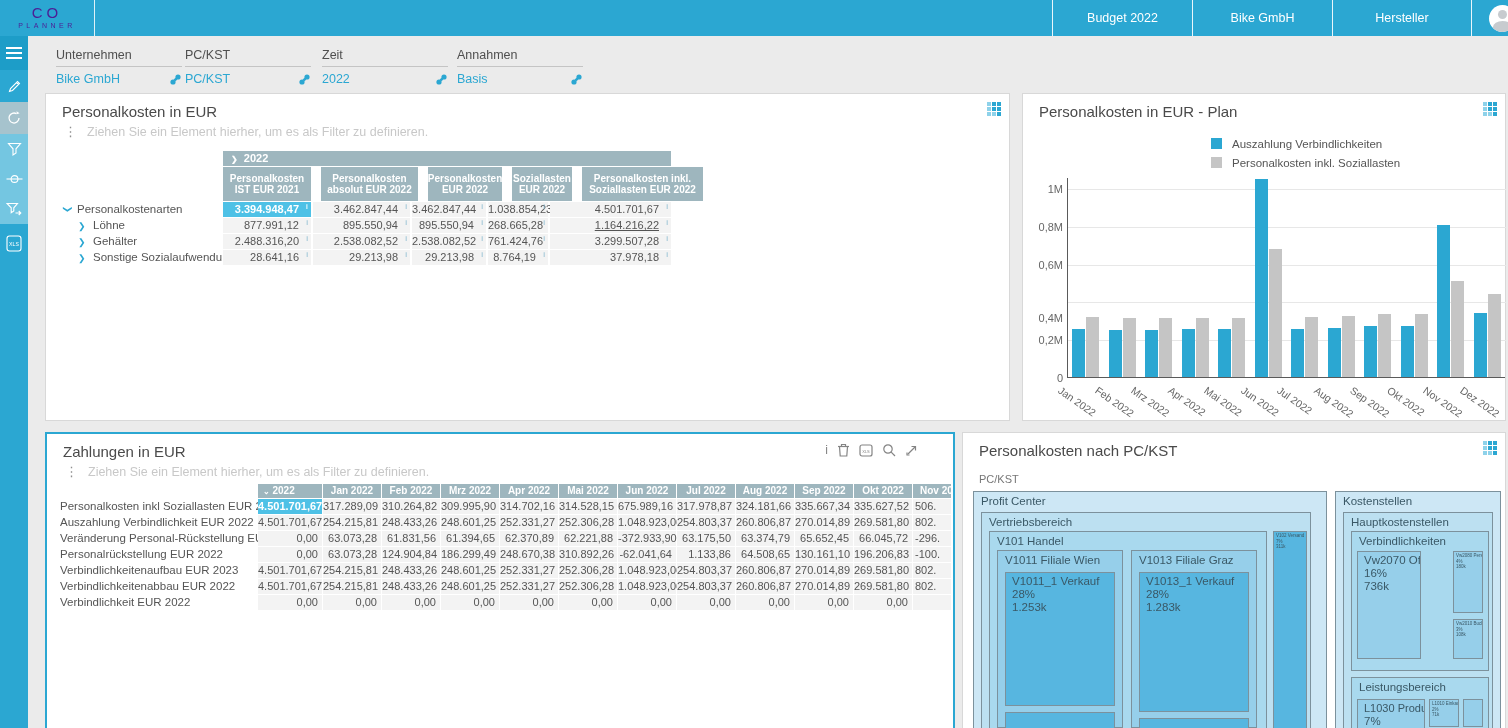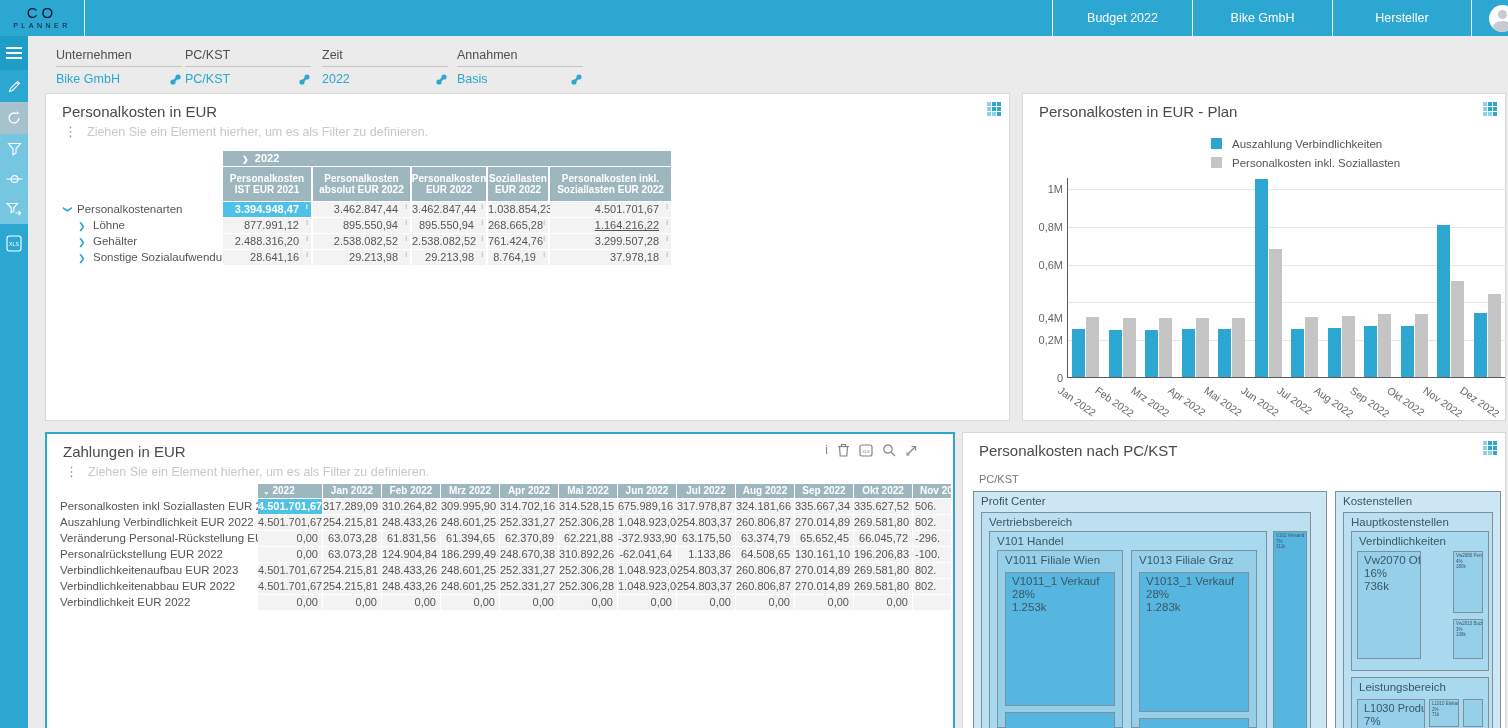--- a/index.html
+++ b/index.html
@@ -1,21 +1,21 @@
 <!DOCTYPE html>
 <html><head>
 <meta charset="utf-8">
 <style>
   * { margin:0; padding:0; box-sizing:border-box; }
   html,body { width:1508px; height:728px; overflow:hidden; }
   body { position:relative; background:#EBEBEB; font-family:"Liberation Sans",sans-serif; color:#555; }
 
   
   .topbar { position:absolute; left:0; top:0; width:1508px; height:36px; background:#2BA7D2; z-index:30; }
-  .logo { position:absolute; left:0; top:0; width:85px; height:36px; border-right:1px solid rgba(255,255,255,.85); text-align:center; color:#0f172a; }
+  .logo { position:absolute; left:0; top:0; width:95px; height:36px; border-right:1px solid rgba(255,255,255,.85); text-align:center; color:#4c1d95; }
   .logo .l1 { font-size:15px; letter-spacing:4px; margin-top:4px; }
   .logo .l2 { font-size:7px; letter-spacing:3.5px; margin-top:1px; }
   .tabs { position:absolute; right:36px; top:0; height:36px; display:flex; }
   .tab { width:140px; height:36px; display:flex; align-items:center; justify-content:center; color:#fff; font-size:12.5px; border-left:1px solid rgba(255,255,255,.9); cursor:pointer; }
   .tab:last-child { border-right:1px solid rgba(255,255,255,.9); }
   .avatar { position:absolute; left:1489px; top:5px; width:27px; height:27px; border-radius:50%; background:#fff; overflow:hidden; }
   .avatar .head { position:absolute; left:9px; top:5px; width:9px; height:9px; border-radius:50%; background:#C7CBCF; }
   .avatar .body { position:absolute; left:4px; top:16px; width:19px; height:12px; border-radius:50% 50% 0 0; background:#C7CBCF; }
 
   
@@ -48,22 +48,22 @@
   .widget-ico i { display:block; }
   .hint { position:absolute; left:18px; top:31px; display:flex; align-items:center; font-size:12.5px; color:#C8C8C8; }
   .hint .dots { color:#8F8F8F; font-size:13px; margin-right:10px; letter-spacing:0; line-height:10px; cursor:grab; }
 
   
   .gap { height:1px; }
   .hdrcell { background:#9EB6BE; color:#fff; font-weight:bold; }
   .tblA { position:absolute; left:16px; top:57px; }
   .rowflex { display:flex; }
   .tblA .spacer { width:161px; }
-  .tblA .ghdr { height:15px; line-height:15px; font-size:11px; padding-left:19px; }
-  .tblA .chead { height:34px; font-size:10px; display:flex; align-items:center; justify-content:center; text-align:center; padding:0 3px; margin-right:2px; line-height:11px; }
+  .tblA .ghdr { height:15px; line-height:15px; font-size:11px; padding-left:8px; }
+  .tblA .chead { height:34px; font-size:10px; display:flex; align-items:center; justify-content:center; text-align:center; padding:0 3px; margin-right:10px; line-height:11px; }
   .tblA .lblcell { width:161px; font-size:11.5px; color:#555; height:15px; line-height:15px; background:#fff; white-space:nowrap; }
   .vcell { position:relative; background:#F3F3F3; font-size:11px; color:#555; text-align:right; height:15px; line-height:15px; padding-right:12px; margin-right:2px; }
   .vcell sup { position:absolute; right:3px; top:1px; font-size:8px; line-height:8px; color:#85B8CF; }
   .vcell.hl { background:#4EC1E6; color:#fff; font-weight:bold; }
   .vcell.hl sup { color:#D9F2FB; }
   .chev { display:inline-block; color:#2BA7D2; font-size:9px; width:10px; margin-right:5px; transform-origin:50% 50%; }
   .chev.down { transform:rotate(90deg); }
   .brow { margin-bottom:1px; }
 
   

